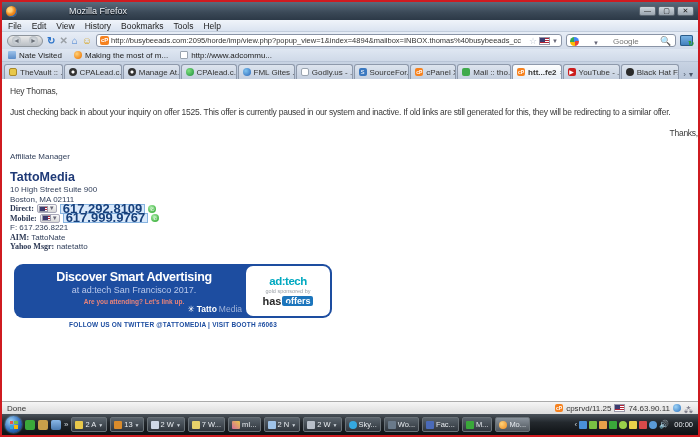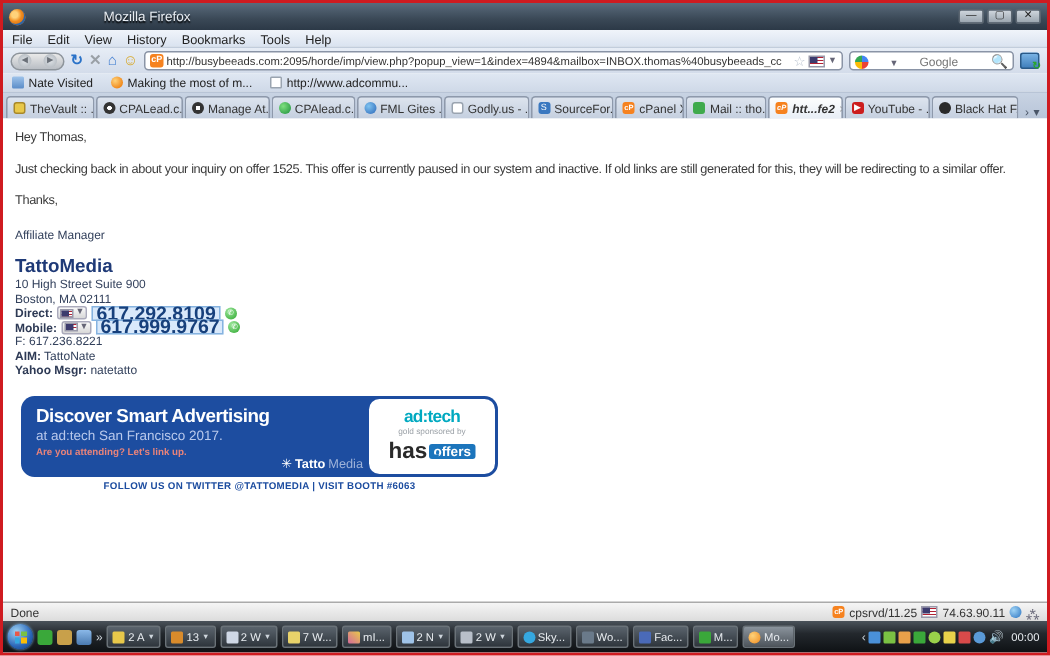--- a/index.html
+++ b/index.html
@@ -46,65 +46,65 @@
   
   .bmbar { height:13px; background:linear-gradient(#dfe7f2,#cfd9e8); display:flex; align-items:center; padding-left:6px; gap:12px; flex:0 0 auto; border-bottom:1px solid #b8c4d6; }
   .bm { display:flex; align-items:center; gap:3px; font-size:8px; color:#222; }
   .bm-ico { width:8px; height:8px; border-radius:1px; }
   .bm-ico.folder { background:linear-gradient(#9ec3ea,#5a8cc8); }
   .bm-ico.fx { border-radius:50%; background:radial-gradient(circle at 35% 35%, #ffd27a, #f08a1d 70%); }
   .bm-ico.page { background:#fff; border:1px solid #9aa4b0; }
   
   .tabstrip { height:17px; background:linear-gradient(#c8d3e3,#b8c5d8); display:flex; align-items:flex-end; padding:1px 2px 0 2px; gap:1px; flex:0 0 auto; }
   .tab { height:15px; border:1px solid #8e99ab; border-bottom:0; border-radius:3px 3px 0 0; background:linear-gradient(#dde4ee,#c4cfdf); display:flex; align-items:center; gap:3px; padding:0 4px; font-size:8px; color:#333; max-width:62px; overflow:hidden; white-space:nowrap; }
-  .tab.active { background:linear-gradient(#fdfefe,#e8eef6); font-weight:bold;font-style:italic; }
+  .tab.active { background:linear-gradient(#fdfefe,#e8eef6); font-weight:bold; }
   .tfav { width:8px; height:8px; border-radius:2px; flex:0 0 auto; }
   .tfav.vault { background:#e8c84a; border:1px solid #a8882a; }
   .tfav.compass { background:radial-gradient(circle,#fff 0 25%, #333 30%); border-radius:50%; }
   .tfav.gdot { background:radial-gradient(circle at 35% 35%, #7fe07f, #1b8e3a); border-radius:50%; }
   .tfav.bdot { background:radial-gradient(circle at 35% 35%, #7fc3f0, #2a66b8); border-radius:50%; }
   .tfav.page { background:#fff; border:1px solid #9aa4b0; }
   .tfav.sf { background:#3a78c0; color:#fff; font-size:6px; line-height:8px; text-align:center; }
   .tfav.cp { background:#f6821f; color:#fff; font-size:5px; font-weight:bold; line-height:8px; text-align:center; }
   .tfav.mail { background:#3faa4c; }
   .tfav.yt { background:#cc1d1d; color:#fff; font-size:6px; line-height:8px; text-align:center; }
   .tfav.bh { background:#2a2a2a; border-radius:50%; }
   .tab-close { color:#777; font-size:8px; font-weight:normal; }
   .tab-scroll { margin-left:auto; display:flex; align-items:center; gap:3px; padding:0 3px; color:#4a5668; font-size:8px; }
   
   .content { flex:1 1 auto; background:#fff; overflow:hidden; padding:7px 0 0 8px; }
   .email-text { font-size:8.5px; letter-spacing:-0.25px; color:#3a3a3a; white-space:nowrap; }
   .greeting { margin-bottom:11px; }
   .bodyline { margin-bottom:11px; }
-  .closing { margin-bottom:14px; }
+  .closing { margin-bottom:14px;text-align:right; }
   .sig { font-size:8px; color:#33415c; line-height:9.5px; }
   .sig .name { font-weight:bold; color:#2e3a55; }
   .sig .jobtitle { }
   .company { font-size:12.5px; font-weight:bold; color:#1f3a77; margin:11px 0 3px 0; }
   .sigrow { display:flex; align-items:center; gap:3px; height:9.5px; }
-  .sig b { color:#2e3a55; }
+  .sig b { color:#2e3a55;font-family:Liberation Serif, serif; }
   .flagdrop { display:inline-flex; align-items:center; gap:1px; background:linear-gradient(#fafafa,#d8d8d8); border:1px solid #aab; border-radius:2px; padding:0 1px; height:9px; }
   .flagdrop .usflag { width:9px; height:6px; }
   .num { background:#d9e9fb; border:1px solid #86b3e0; color:#17407c; font-weight:bold; font-size:13px; line-height:8px; padding:0 2px; }
   .callico { width:8px; height:8px; border-radius:50%; background:radial-gradient(circle at 35% 30%, #9fe89f, #2ba52b); color:#fff; font-size:5px; line-height:8px; text-align:center; }
   
   .banner-wrap { margin-top:12px; margin-left:4px; width:318px; }
   .banner { height:54px; background:#1d4da0; border-radius:9px; display:flex; padding:2px; }
-  .b-left { flex:1; padding:4px 2px 2px 8px; display:flex; flex-direction:column; position:relative; }
+  .b-left { flex:1; padding:4px 2px 2px 8px; display:flex; flex-direction:column; position:relative;align-items:center; }
   .b-head { color:#fff; font-weight:bold; font-size:12.5px; letter-spacing:-0.3px; }
   .b-sub { color:#b9c9ec; font-size:9px; margin-top:1px; }
   .b-cta { color:#e8837a; font-size:6.5px; font-weight:bold; margin-top:3px; }
   .b-logo { position:absolute; right:4px; bottom:2px; font-size:8.5px; color:#fff; display:flex; align-items:center; gap:2px; }
   .b-logo .lg1 { font-weight:bold; }
   .b-logo .lg2 { color:#9fb3d9; }
   .b-right { width:84px; background:#fff; border-radius:7px; display:flex; flex-direction:column; align-items:center; justify-content:center; gap:1px; }
   .adtech { color:#00a9c0; font-weight:bold; font-size:11.5px; letter-spacing:-0.5px; }
   .sponsor { color:#9aa0a6; font-size:5.5px; }
   .hasoffers { display:flex; align-items:center; gap:1px; }
-  .ho-has { color:#2a2a2a; font-weight:bold; font-size:15px; }
+  .ho-has { color:#2a2a2a; font-weight:bold; font-size:11px; }
   .ho-offers { background:#1c75bc; color:#fff; font-weight:bold; font-size:9px; padding:0 3px; border-radius:2px; position:relative; }
   .ho-offers::after { content:""; position:absolute; left:3px; bottom:-3px; border:3px solid transparent; border-top-color:#1c75bc; border-left-width:2px; border-right-width:2px; }
   .b-footer { text-align:center; color:#1d4da0; font-weight:bold; font-size:6.5px; margin-top:3px; letter-spacing:0.2px; }
   
   .statusbar { height:13px; background:linear-gradient(#f5f5f5,#dcdcdc); border-top:1px solid #aaa; display:flex; align-items:center; padding:0 5px; font-size:8px; color:#333; flex:0 0 auto; }
   .sb-right { margin-left:auto; display:flex; align-items:center; gap:3px; }
   .sb-cp { width:8px; height:8px; border-radius:2px; background:#f6821f; color:#fff; font-size:5px; font-weight:bold; line-height:8px; text-align:center; }
   .sb-ball { width:8px; height:8px; border-radius:50%; background:radial-gradient(circle at 35% 35%, #9fd3f5, #2a72c0); }
   .sb-paw { color:#667; font-size:8px; }
   

